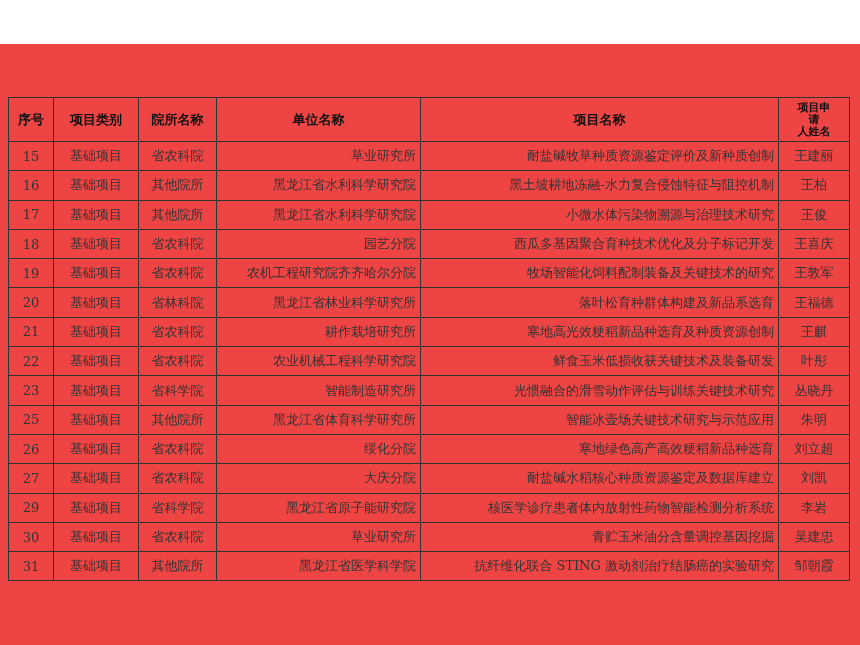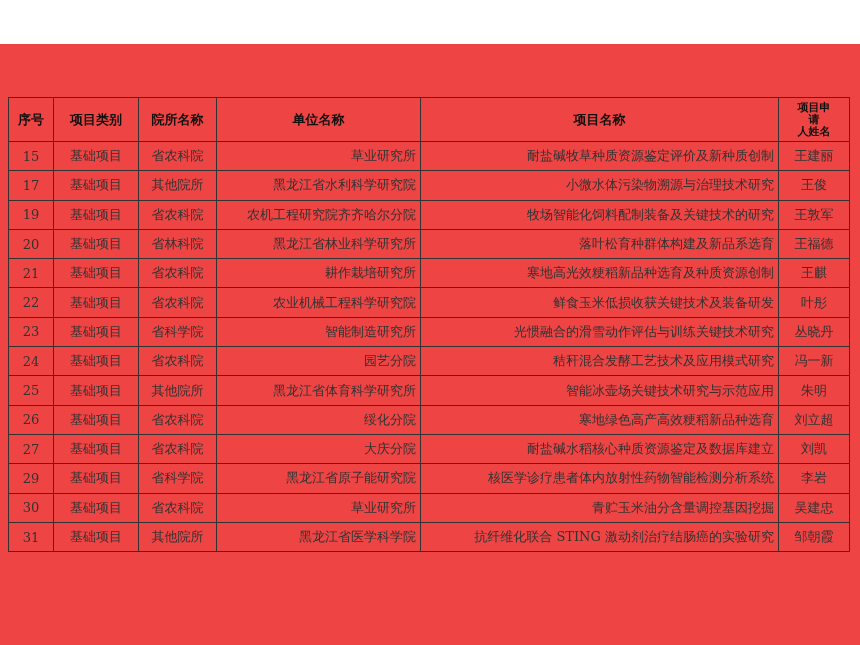--- a/index.html
+++ b/index.html
@@ -92,26 +92,42 @@
     <tbody id="table-body">
         <tr>
           <td class="center">15</td>
           <td class="center">基础项目</td>
           <td class="center">省农科院</td>
           <td class="left">草业研究所</td>
           <td class="left">耐盐碱牧草种质资源鉴定评价及新种质创制</td>
           <td class="center">王建丽</td>
         </tr>
         <tr>
+          <td class="center">16</td>
+          <td class="center">基础项目</td>
+          <td class="center">其他院所</td>
+          <td class="left">黑龙江省水利科学研究院</td>
+          <td class="left">黑土坡耕地冻融-水力复合侵蚀特征与阻控机制</td>
+          <td class="center">王柏</td>
+        </tr>
+        <tr>
           <td class="center">17</td>
           <td class="center">基础项目</td>
           <td class="center">其他院所</td>
           <td class="left">黑龙江省水利科学研究院</td>
           <td class="left">小微水体污染物溯源与治理技术研究</td>
           <td class="center">王俊</td>
+        </tr>
+        <tr>
+          <td class="center">18</td>
+          <td class="center">基础项目</td>
+          <td class="center">省农科院</td>
+          <td class="left">园艺分院</td>
+          <td class="left">西瓜多基因聚合育种技术优化及分子标记开发</td>
+          <td class="center">王喜庆</td>
         </tr>
         <tr>
           <td class="center">19</td>
           <td class="center">基础项目</td>
           <td class="center">省农科院</td>
           <td class="left">农机工程研究院齐齐哈尔分院</td>
           <td class="left">牧场智能化饲料配制装备及关键技术的研究</td>
           <td class="center">王敦军</td>
         </tr>
         <tr>
@@ -138,28 +154,20 @@
           <td class="left">鲜食玉米低损收获关键技术及装备研发</td>
           <td class="center">叶彤</td>
         </tr>
         <tr>
           <td class="center">23</td>
           <td class="center">基础项目</td>
           <td class="center">省科学院</td>
           <td class="left">智能制造研究所</td>
           <td class="left">光惯融合的滑雪动作评估与训练关键技术研究</td>
           <td class="center">丛晓丹</td>
-        </tr>
-        <tr>
-          <td class="center">24</td>
-          <td class="center">基础项目</td>
-          <td class="center">省农科院</td>
-          <td class="left">园艺分院</td>
-          <td class="left">秸秆混合发酵工艺技术及应用模式研究</td>
-          <td class="center">冯一新</td>
         </tr>
         <tr>
           <td class="center">25</td>
           <td class="center">基础项目</td>
           <td class="center">其他院所</td>
           <td class="left">黑龙江省体育科学研究所</td>
           <td class="left">智能冰壶场关键技术研究与示范应用</td>
           <td class="center">朱明</td>
         </tr>
         <tr>

